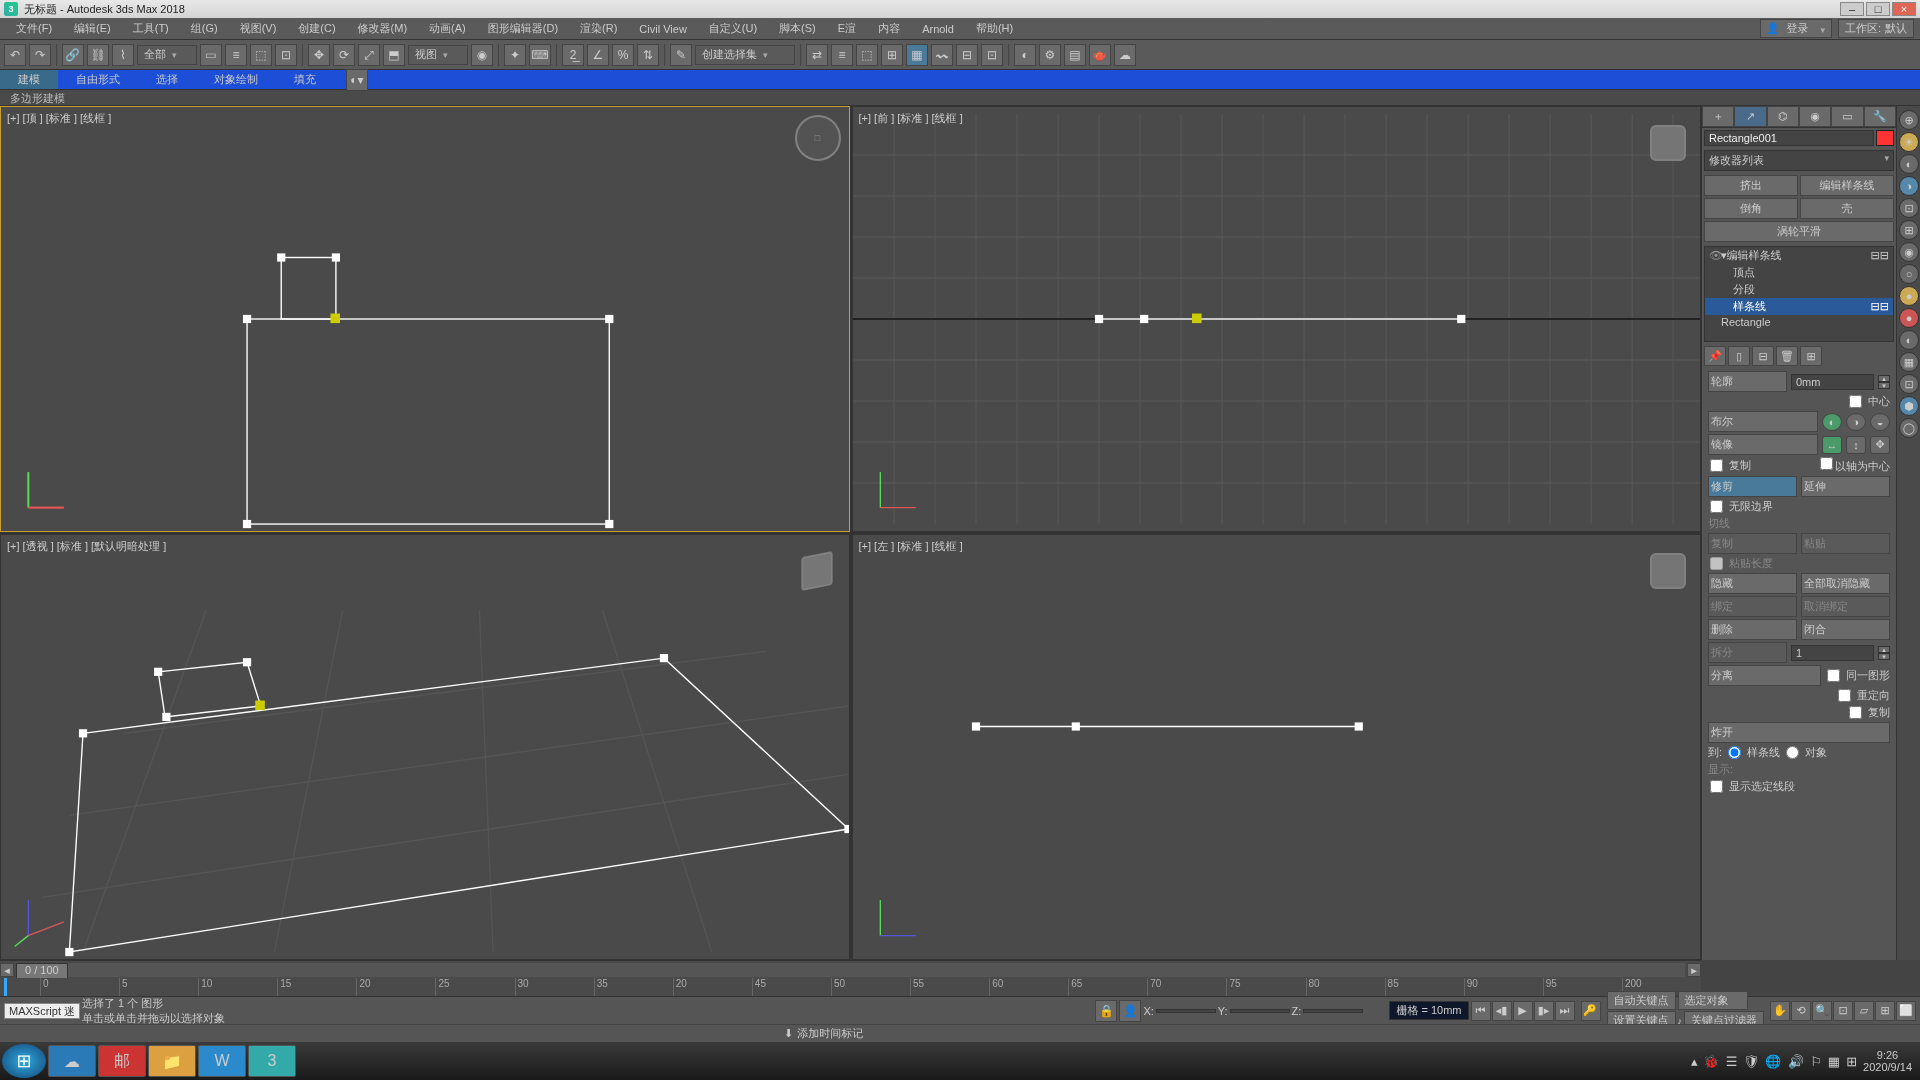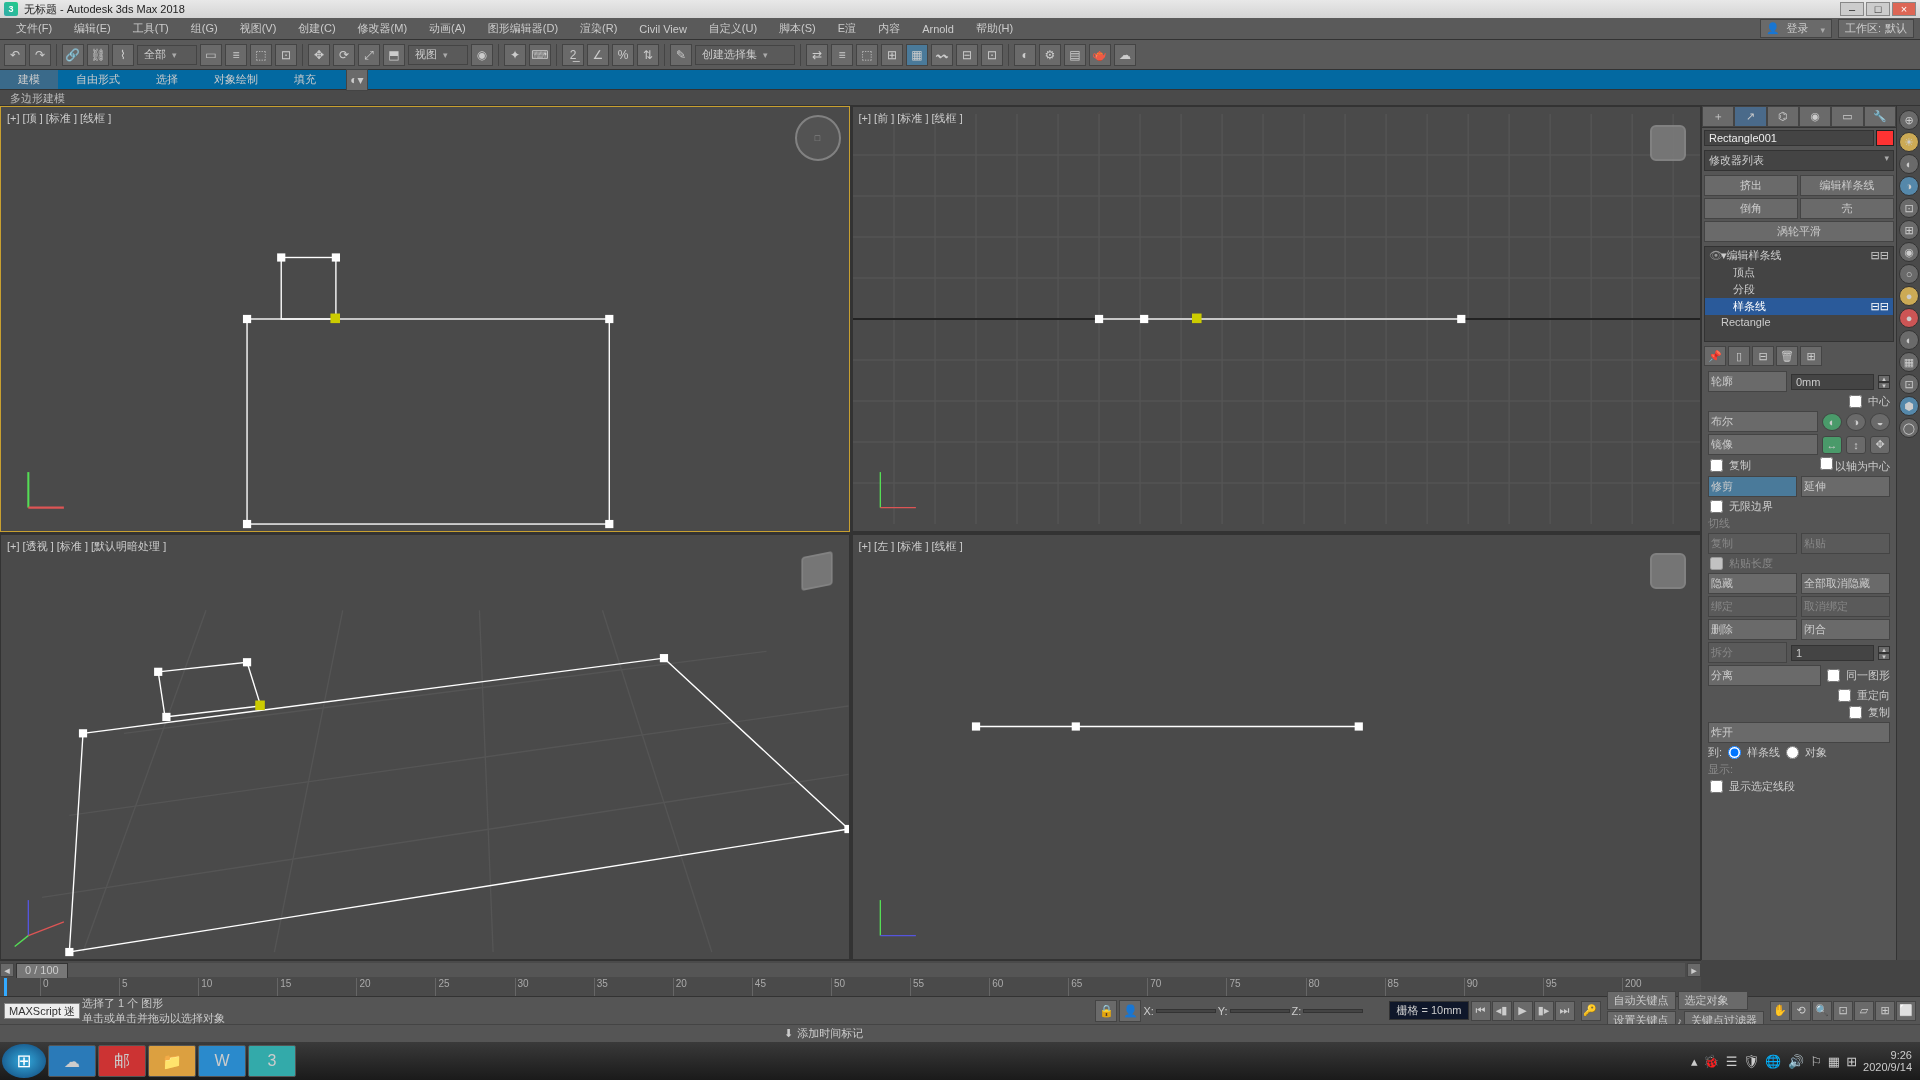--- a/index.html
+++ b/index.html
@@ -19,21 +19,21 @@
 .menubar .workspace { margin-left: 4px; display:flex; align-items:center; gap:4px; background:#6a6a6a; padding:1px 6px; border:1px solid #444;}
 
 
 .maintoolbar { height: 30px; background: #5a5a5a; border-bottom: 1px solid #333; display: flex; align-items: center; padding: 0 4px; gap: 3px; }
 .tbtn { width: 22px; height: 22px; background: #6a6a6a; border: 1px solid #444; display:inline-flex; align-items:center; justify-content:center; cursor:pointer; color:#ccc; font-size:12px; }
 .tbtn.active { background:#4a7a9a; }
 .tcombo { height: 20px; background:#5a5a5a; border:1px solid #444; padding:0 6px; display:inline-flex; align-items:center; min-width:60px; }
 .tsep { width:1px; height:22px; background:#444; margin:0 2px; }
 
 
-.ribbon { height: 20px; background: #0369a1; border-bottom:1px solid #333; display:flex; align-items:center; }
+.ribbon { height: 20px; background: #1d4ed8; border-bottom:1px solid #333; display:flex; align-items:center; }
 .ribbon .rtab { padding: 2px 18px; cursor:pointer; }
 .ribbon .rtab.active { background:#3a6a8a; }
 .ribbonsub { height:16px; background:#4a4a4a; border-bottom:1px solid #333; padding:1px 10px; color:#bbb; }
 
 
 .content { position:absolute; top:106px; left:0; right:195px; bottom:120px; display:grid; grid-template-columns:1fr 1fr; grid-template-rows:1fr 1fr; gap:2px; background:#333; }
 .viewport { background:#4a4a4a; position:relative; overflow:hidden; border:1px solid #333; }
 .viewport.active { border:1px solid #c8a030; }
 .vplabel { position:absolute; top:4px; left:6px; color:#ccc; font-size:11px; z-index:5; }
 .viewcube { position:absolute; top:8px; right:8px; width:46px; height:46px; border:2px solid #888; border-radius:50%; background:#555; opacity:.9; display:flex;align-items:center;justify-content:center;color:#999;font-size:9px; z-index:5; }
@@ -93,21 +93,21 @@
 .status .navbtns { display:flex; gap:1px; margin-left:4px; }
 
 .status2 { position:absolute; left:0; right:0; bottom:38px; height:18px; background:#555; display:flex; align-items:center; padding:0 4px; gap:4px; font-size:10px; border-top:1px solid #444; }
 
 
 .taskbar { position:absolute; left:0; right:0; bottom:0; height:38px; background:linear-gradient(#3a3a3a,#1a1a1a); display:flex; align-items:center; padding:0 2px; gap:2px; }
 .taskbar .startbtn { width:44px; height:34px; border-radius:50%; background:radial-gradient(#3ad,#147); display:flex;align-items:center;justify-content:center;color:#fff;font-size:18px;cursor:pointer; }
 .taskbar .taskitem { width:48px; height:32px; background:#3a3a3a; border:1px solid #555; border-radius:2px; display:flex;align-items:center;justify-content:center; cursor:pointer; font-size:16px; }
 .taskbar .tray { margin-left:auto; display:flex; align-items:center; gap:6px; color:#ccc; font-size:10px; padding-right:6px; }
 .taskbar .trayicon { font-size:13px; }
-.taskbar .clock { text-align:right; line-height:12px; }
+.taskbar .clock { text-align:center; line-height:12px; }
 
 
 .farright { position:absolute; top:106px; right:0; bottom:120px; width:24px; background:#4a4a4a; border-left:1px solid #333; display:flex; flex-direction:column; gap:2px; padding:4px 2px; }
 .farright .fricon { width:20px; height:20px; border-radius:50%; background:#6a6a6a; border:1px solid #333; cursor:pointer; display:flex; align-items:center; justify-content:center; font-size:11px; }
 .farright .fricon.yellow { background:#ca5; }
 .farright .fricon.red { background:#c55; }
 .farright .fricon.blue { background:#58a; }
 .cmdpanel { right:24px; width:195px; }
 .content { right:219px; }
 .timeslider { right:219px; }

